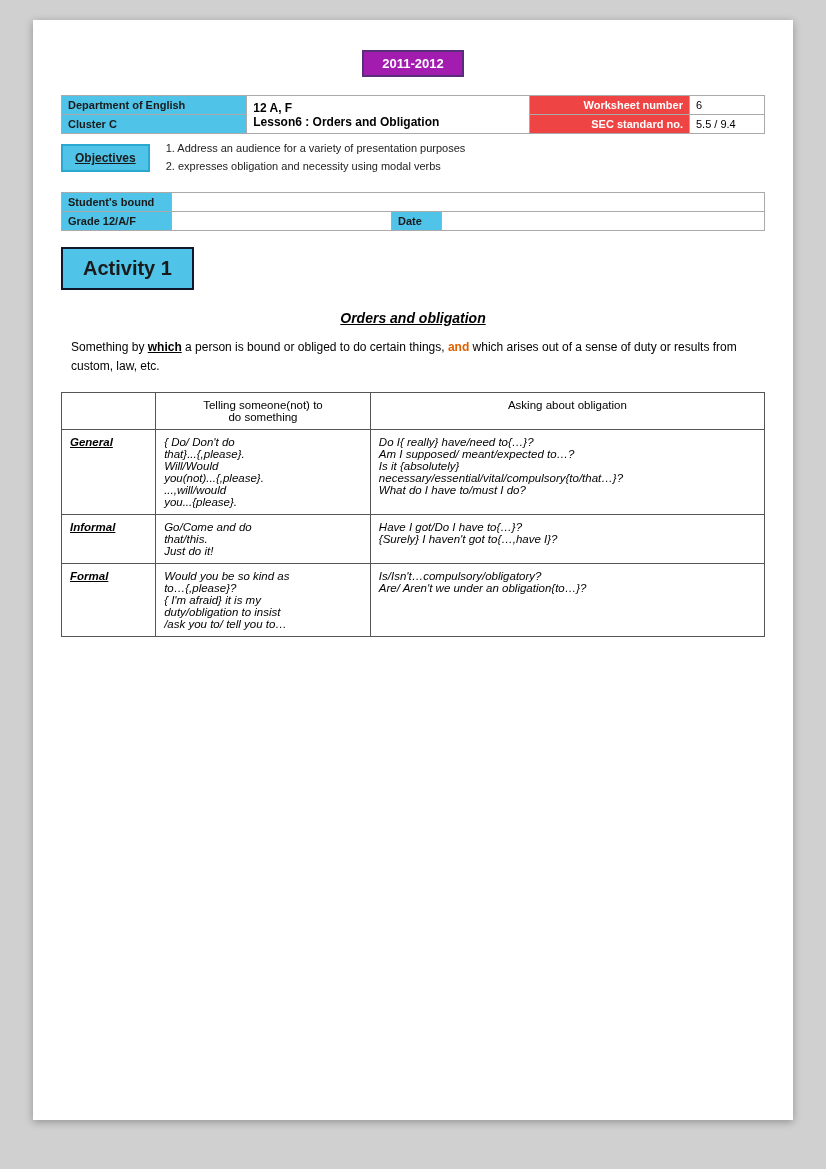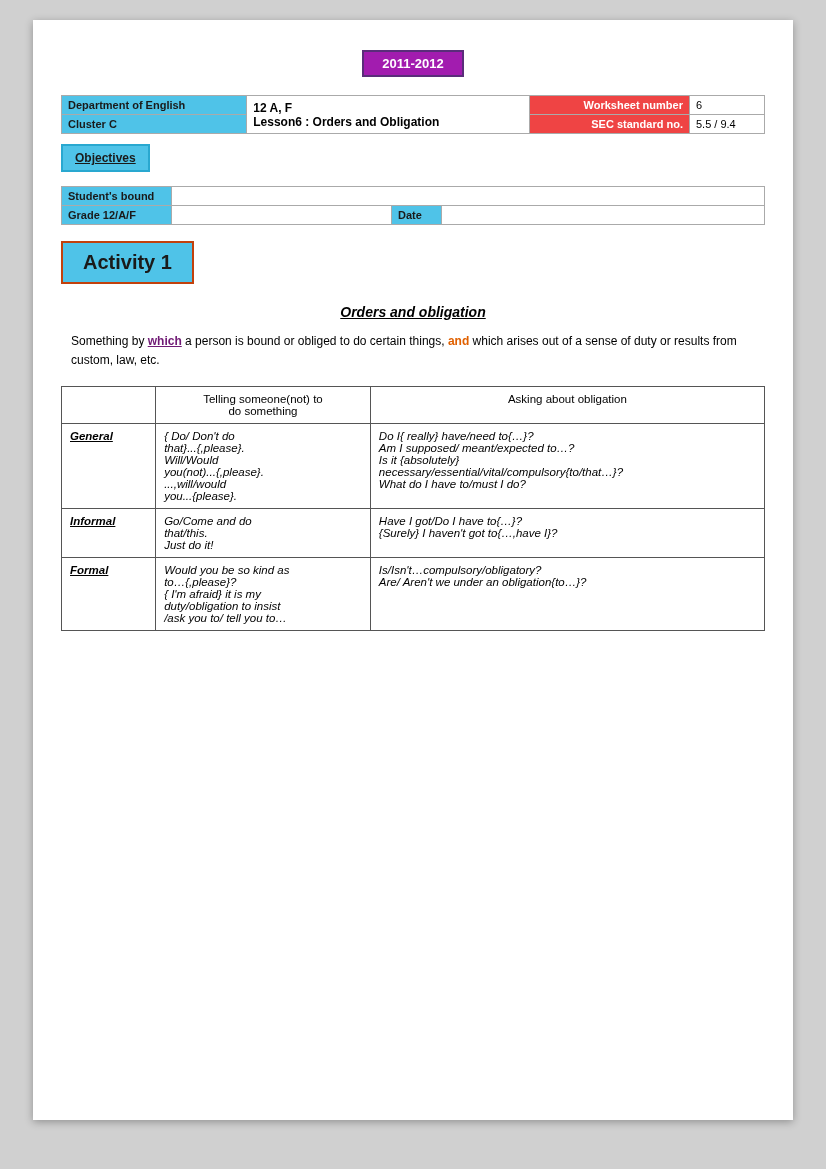--- a/index.html
+++ b/index.html
@@ -118,42 +118,42 @@
       background: #fff;
     }
     
     .activity-badge {
       display: inline-block;
       background: #4fc3e8;
       color: #1a1a1a;
       font-size: 20px;
       font-weight: bold;
       padding: 8px 20px;
-      border: 2px solid #c2410c;
+      border: 2px solid #0f172a;
       margin-bottom: 20px;
     }
     
     .orders-title {
       text-align: center;
       font-weight: bold;
       font-style: italic;
       text-decoration: underline;
       font-size: 14px;
       margin-bottom: 12px;
     }
     .orders-desc {
       font-size: 12px;
       margin-bottom: 16px;
       line-height: 1.6;
       padding: 0 10px;
     }
     .orders-desc .highlight-which {
       font-weight: bold;
       text-decoration: underline;
-      color: #701a75;
+      color: #000000;
     }
     .orders-desc .highlight-and {
       color: #e06000;
       font-weight: bold;
     }
     
     .content-table {
       width: 100%;
       border-collapse: collapse;
       font-size: 11.5px;
@@ -207,20 +207,24 @@
       <td class="blue-bg">Cluster  C</td>
       <td class="purple-bg">SEC standard no.</td>
       <td>5.5 / 9.4</td>
     </tr>
   </tbody>
     </table>
 
   
   <div class="objectives-section">
     <div class="objectives-badge">Objectives</div>
+    <ul class="objectives-list">
+      <li>1.  Address an audience for a variety of presentation purposes</li>
+      <li>2.  expresses obligation and necessity using modal verbs</li>
+    </ul>
   </div>
 
   
   <table class="student-info-table">
     <tbody>
         <tr>
       <td class="label-cell">Student's bound</td>
       <td class="wide-value" colspan="3">&nbsp;</td>
     </tr>
     <tr>

